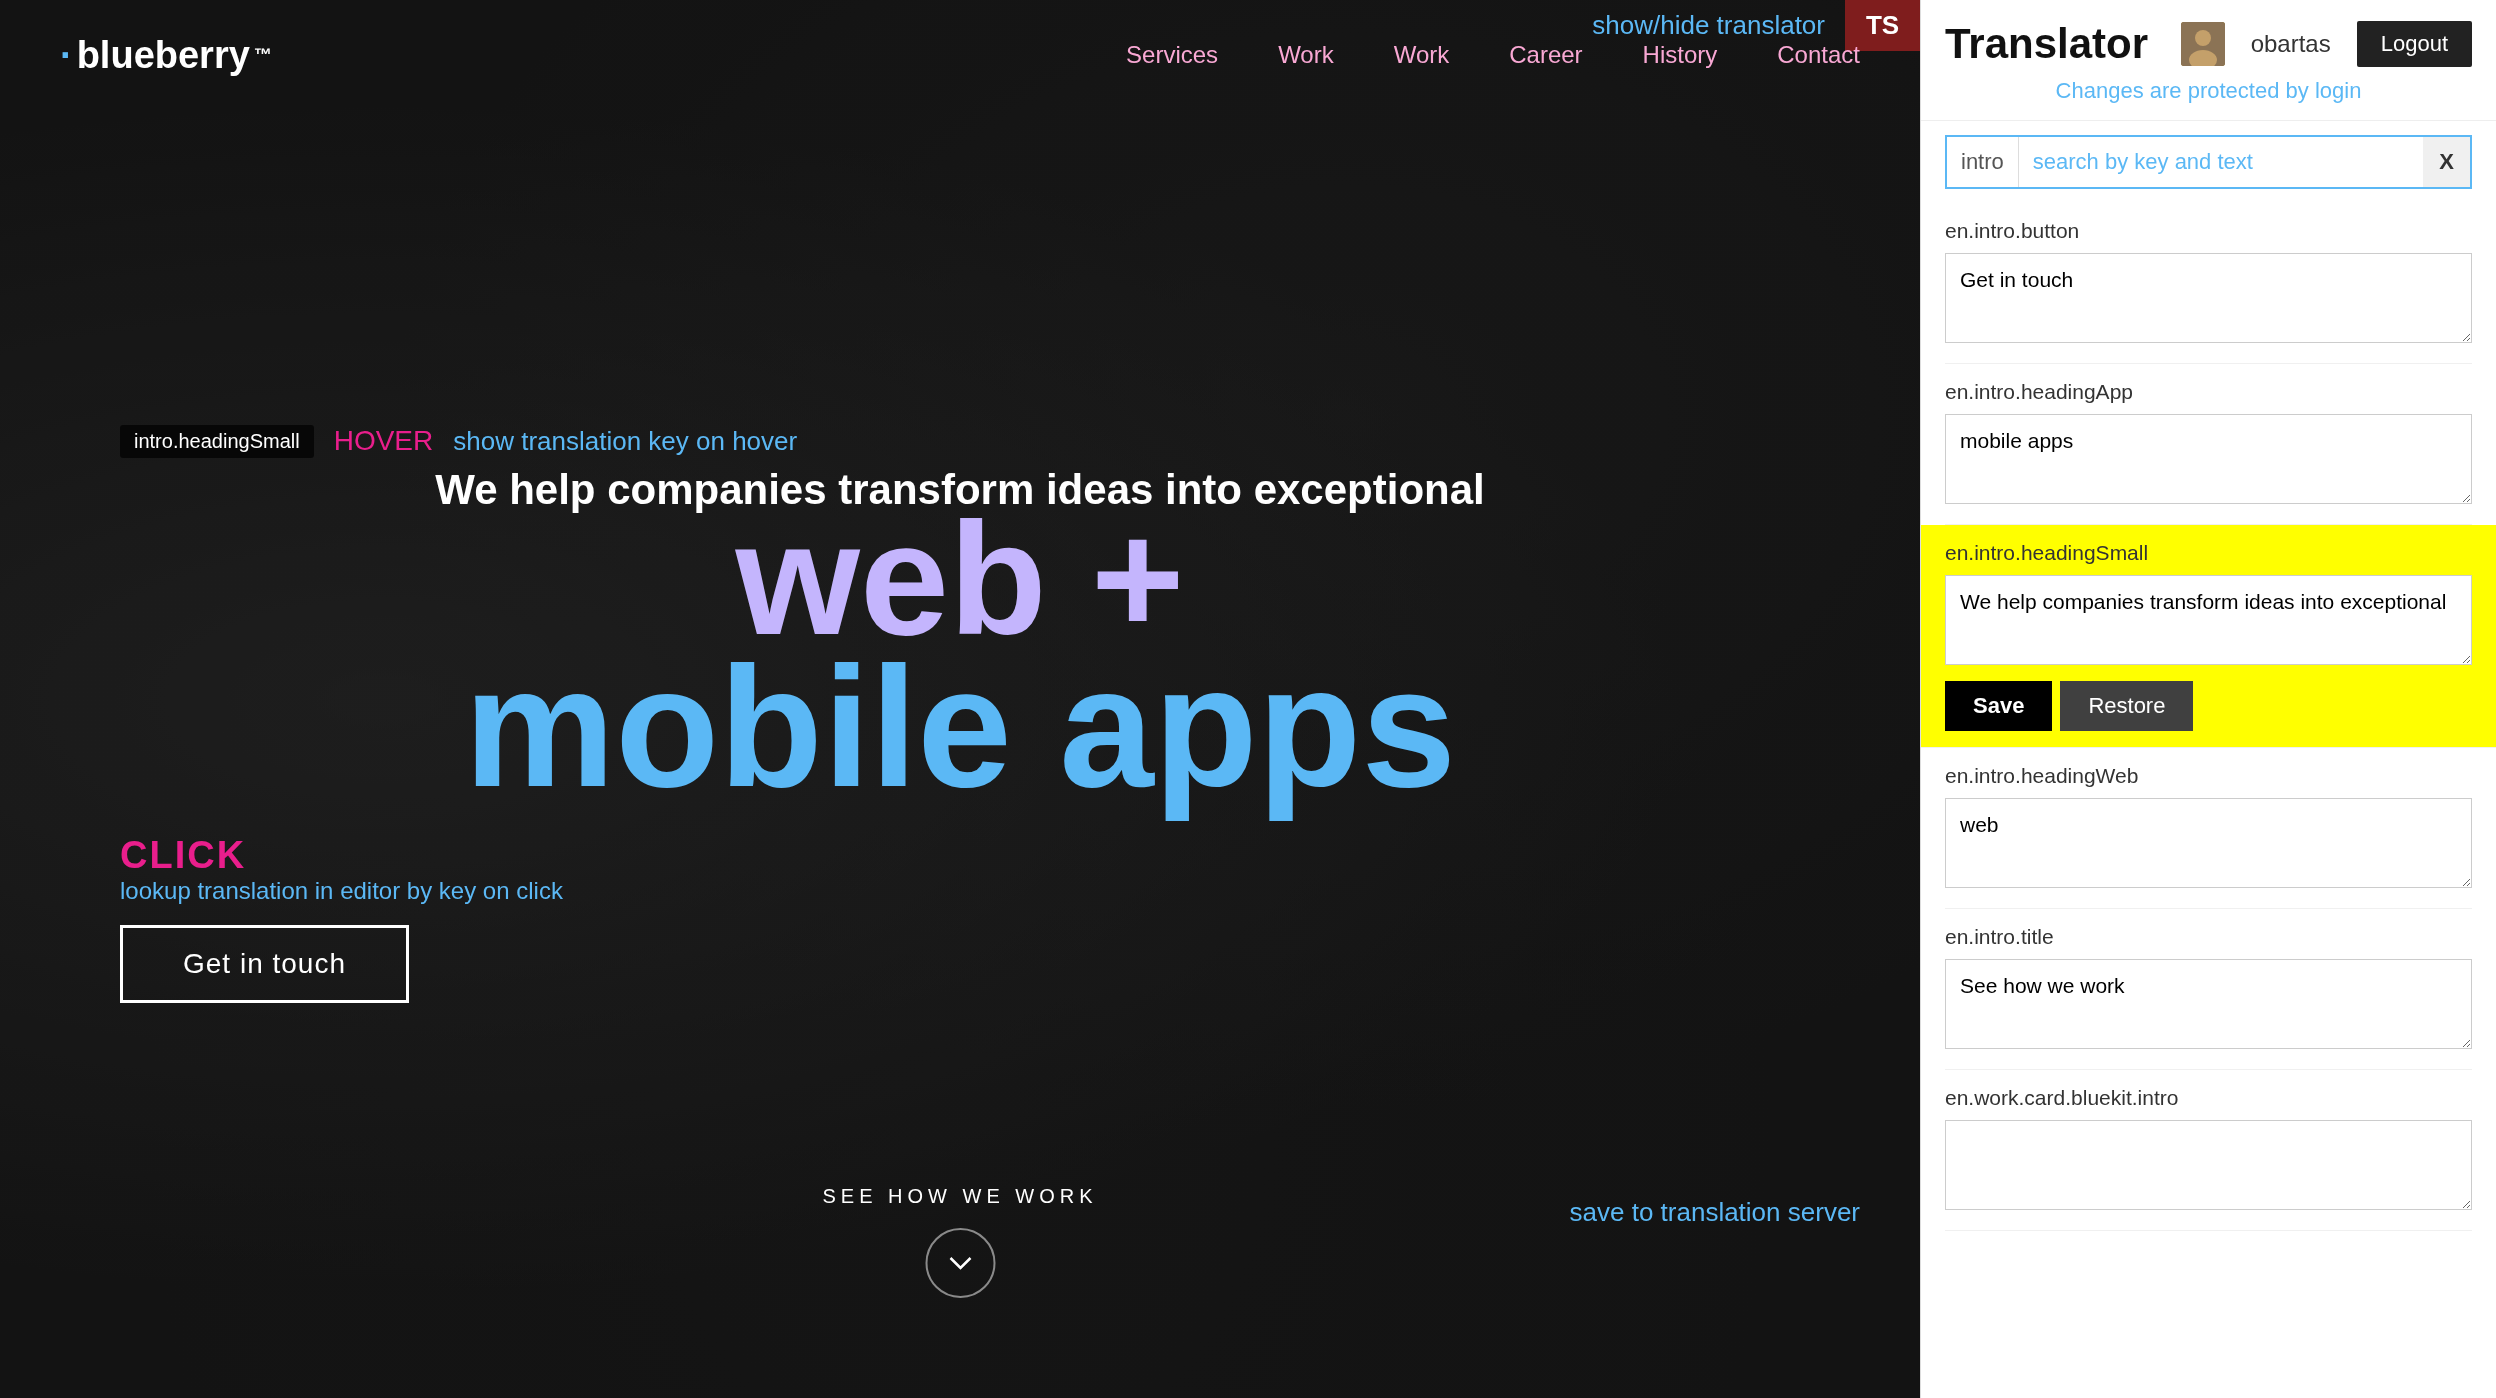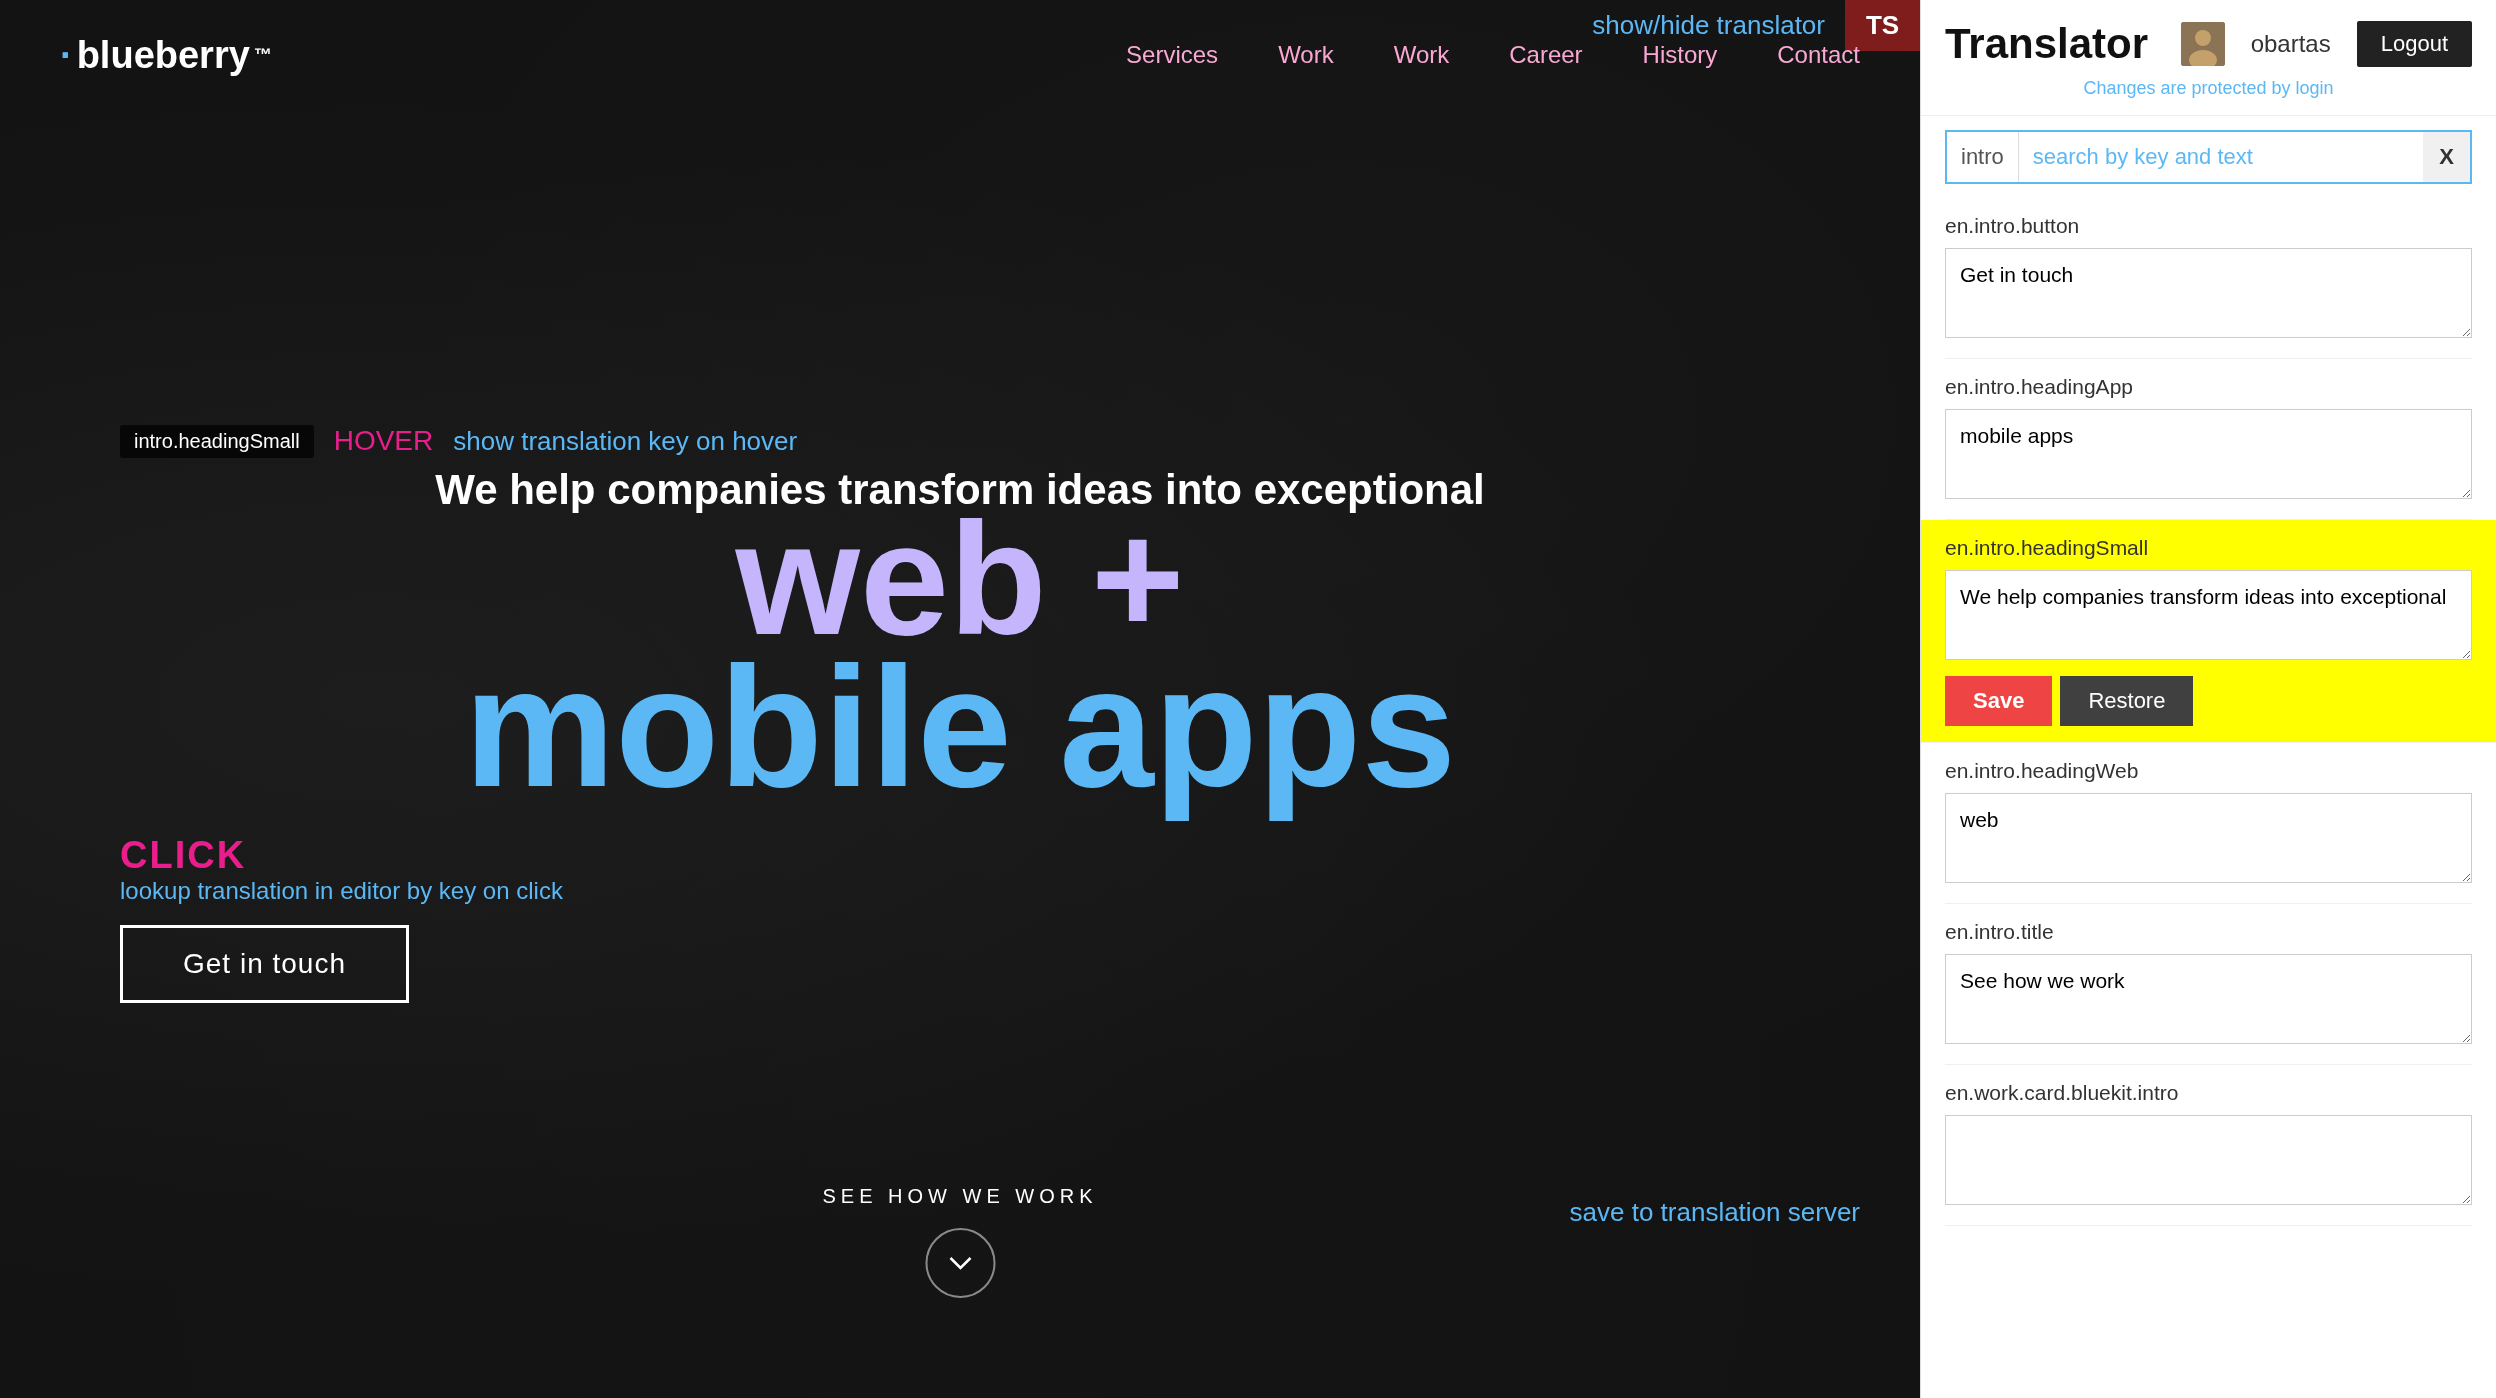--- a/index.html
+++ b/index.html
@@ -310,21 +310,21 @@
       color: white;
       border: none;
       padding: 10px 24px;
       font-size: 22px;
       cursor: pointer;
       border-radius: 2px;
     }
 
     .protected-text {
       color: #5bb8f5;
-      font-size: 18px;
+      font-size: 22px;
       text-align: center;
       padding: 6px 0;
     }
 
     .search-bar {
       display: flex;
       align-items: center;
       border: 2px solid #5bb8f5;
       margin: 14px 24px;
     }
@@ -395,21 +395,21 @@
       outline: none;
     }
 
     .action-buttons {
       display: flex;
       gap: 8px;
       margin-top: 12px;
     }
 
     .save-btn {
-      background: #ef4444;
+      background: #000000;
       color: white;
       border: none;
       padding: 12px 28px;
       font-size: 22px;
       cursor: pointer;
       font-weight: bold;
     }
 
     .restore-btn {
       background: #404040;

